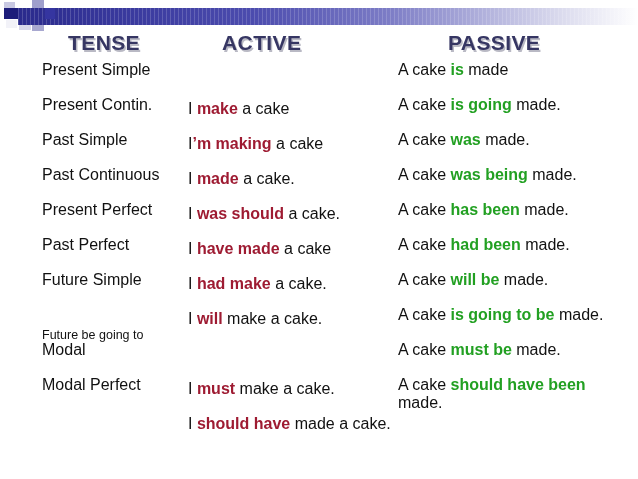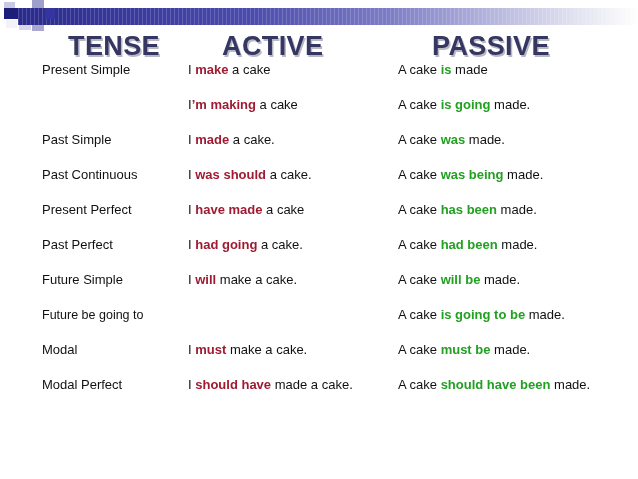--- a/index.html
+++ b/index.html
@@ -65,57 +65,57 @@
   #headers {
     position: absolute;
     left: 0;
     top: 31px;
     width: 638px;
     height: 28px;
   }
   .col-head {
     position: absolute;
     top: 0;
-    font-size: 27px;
+    font-size: 21px;
     font-weight: bold;
     color: #363663;
     letter-spacing: 0.4px;
     text-shadow: 1.5px 1.5px 0 #b9b9c4;
     white-space: nowrap;
   }
   .head-tense   { left: 68px;  }
   .head-active  { left: 222px; }
-  .head-passive { left: 432px; text-align: center; }
+  .head-passive { left: 448px; text-align: center; }
 
   
   #table {
     position: absolute;
     left: 0;
     top: 61px;
     width: 638px;
   }
   .row {
     position: relative;
     height: 35px;
   }
   .row-tall { height: 46px; }
 
   .cell {
     position: absolute;
     top: 0;
-    font-size: 13px;
+    font-size: 16px;
     line-height: 18px;
     color: #111111;
     white-space: normal;
   }
   .c-tense   { left: 42px;  width: 150px; }
-  .c-active  { left: 188px; width: 206px; }
+  .c-active  { left: 188px; width: 206px; margin-top: 39px; }
   .c-passive { left: 398px; width: 232px; }
 
-  .small .c-tense { font-size: 12.5px; }
+  .small .c-tense { font-size: 12.5px; margin-top: 20px; }
 
   .hl-red {
     color: #9e1b32;
     font-weight: bold;
   }
   .hl-green {
     color: #22a022;
     font-weight: bold;
   }
 </style>
@@ -142,41 +142,42 @@
   <div class="col-head head-passive">PASSIVE</div>
 </div>
 
 <div id="table">
     <div class="row">
       <div class="cell c-tense">Present Simple</div>
       <div class="cell c-active"><span>I </span><span class="hl-red">make</span><span> a cake</span></div>
       <div class="cell c-passive"><span>A cake </span><span class="hl-green">is</span><span> made</span></div>
     </div>
     <div class="row">
+      <div class="cell c-tense">Present Contin.</div>
       <div class="cell c-active"><span>I</span><span class="hl-red">’m making</span><span> a cake</span></div>
       <div class="cell c-passive"><span>A cake </span><span class="hl-green">is going</span><span> made.</span></div>
     </div>
     <div class="row">
       <div class="cell c-tense">Past Simple</div>
       <div class="cell c-active"><span>I </span><span class="hl-red">made</span><span> a cake.</span></div>
       <div class="cell c-passive"><span>A cake </span><span class="hl-green">was</span><span> made.</span></div>
     </div>
     <div class="row">
       <div class="cell c-tense">Past Continuous</div>
       <div class="cell c-active"><span>I </span><span class="hl-red">was should</span><span> a cake.</span></div>
       <div class="cell c-passive"><span>A cake </span><span class="hl-green">was being</span><span> made.</span></div>
     </div>
     <div class="row">
       <div class="cell c-tense">Present Perfect</div>
       <div class="cell c-active"><span>I </span><span class="hl-red">have made</span><span> a cake</span></div>
       <div class="cell c-passive"><span>A cake </span><span class="hl-green">has been</span><span> made.</span></div>
     </div>
     <div class="row">
       <div class="cell c-tense">Past Perfect</div>
-      <div class="cell c-active"><span>I </span><span class="hl-red">had going</span><span> a cake.</span></div>
+      <div class="cell c-active"><span>I </span><span class="hl-red">had make</span><span> a cake.</span></div>
       <div class="cell c-passive"><span>A cake </span><span class="hl-green">had been</span><span> made.</span></div>
     </div>
     <div class="row">
       <div class="cell c-tense">Future Simple</div>
       <div class="cell c-active"><span>I </span><span class="hl-red">will</span><span> make a cake.</span></div>
       <div class="cell c-passive"><span>A cake </span><span class="hl-green">will be</span><span> made.</span></div>
     </div>
     <div class="row small">
       <div class="cell c-tense">Future be going to</div>
       <div class="cell c-passive"><span>A cake </span><span class="hl-green">is going to be</span><span> made.</span></div>

